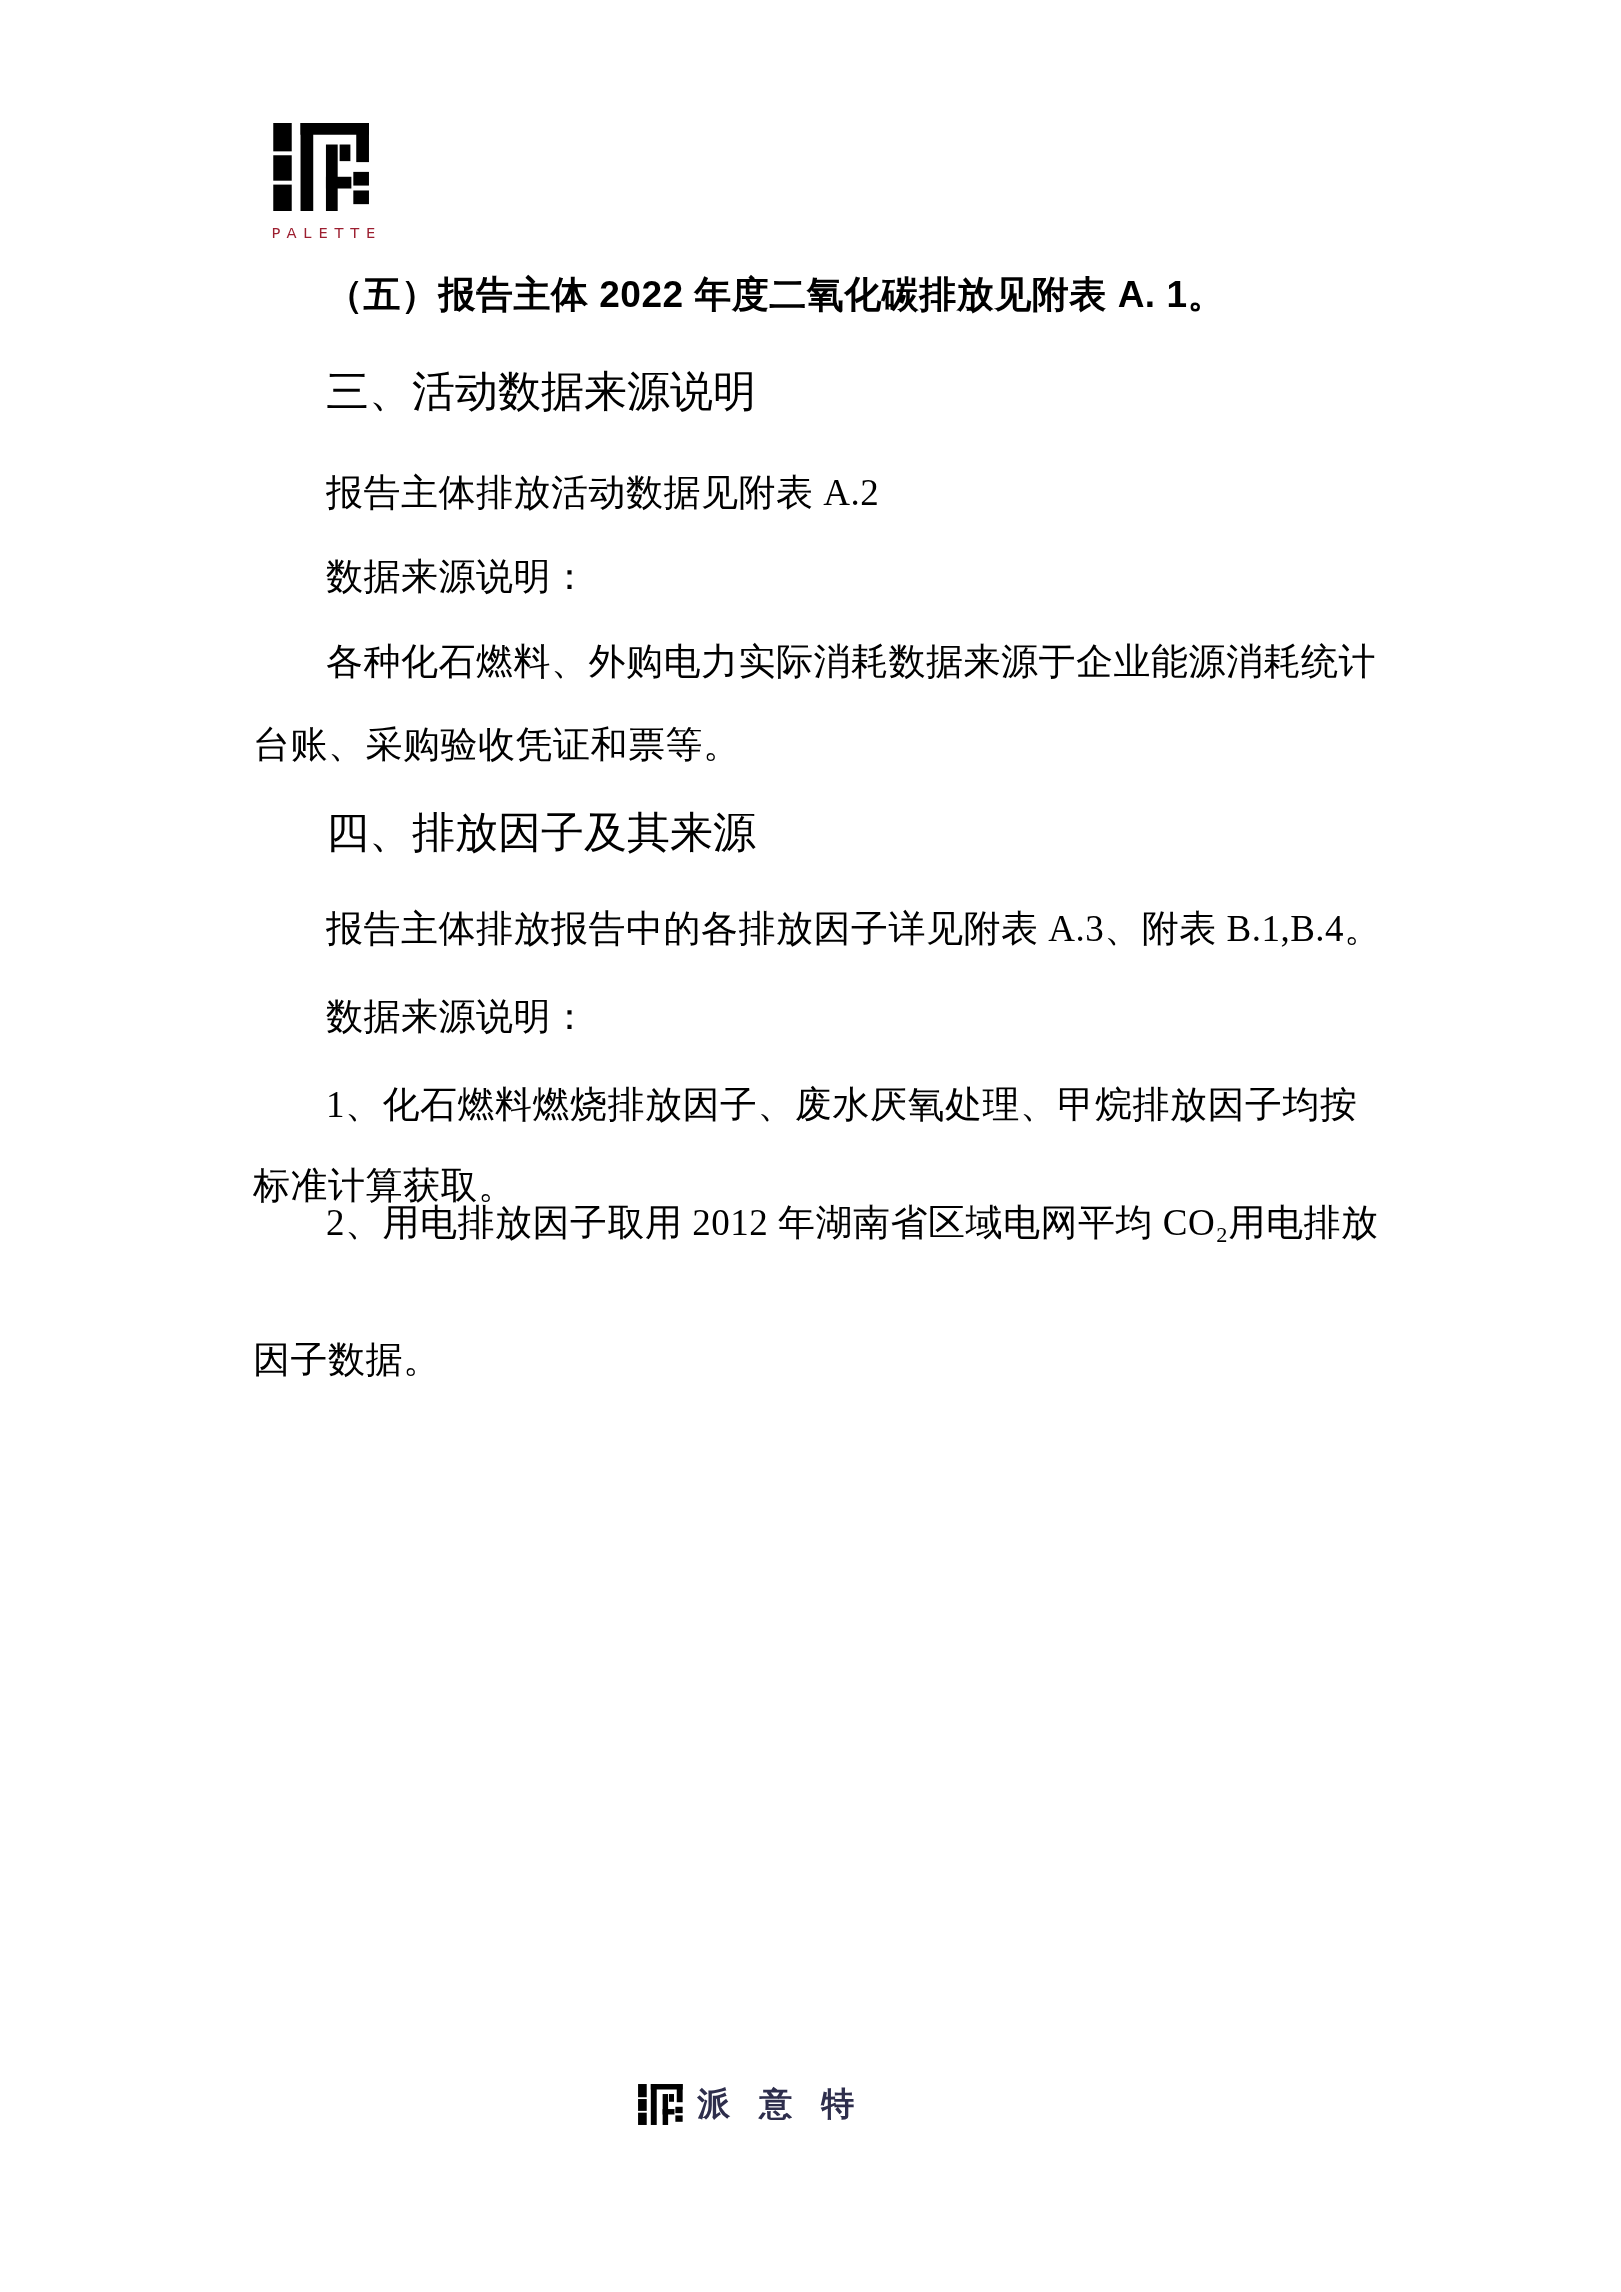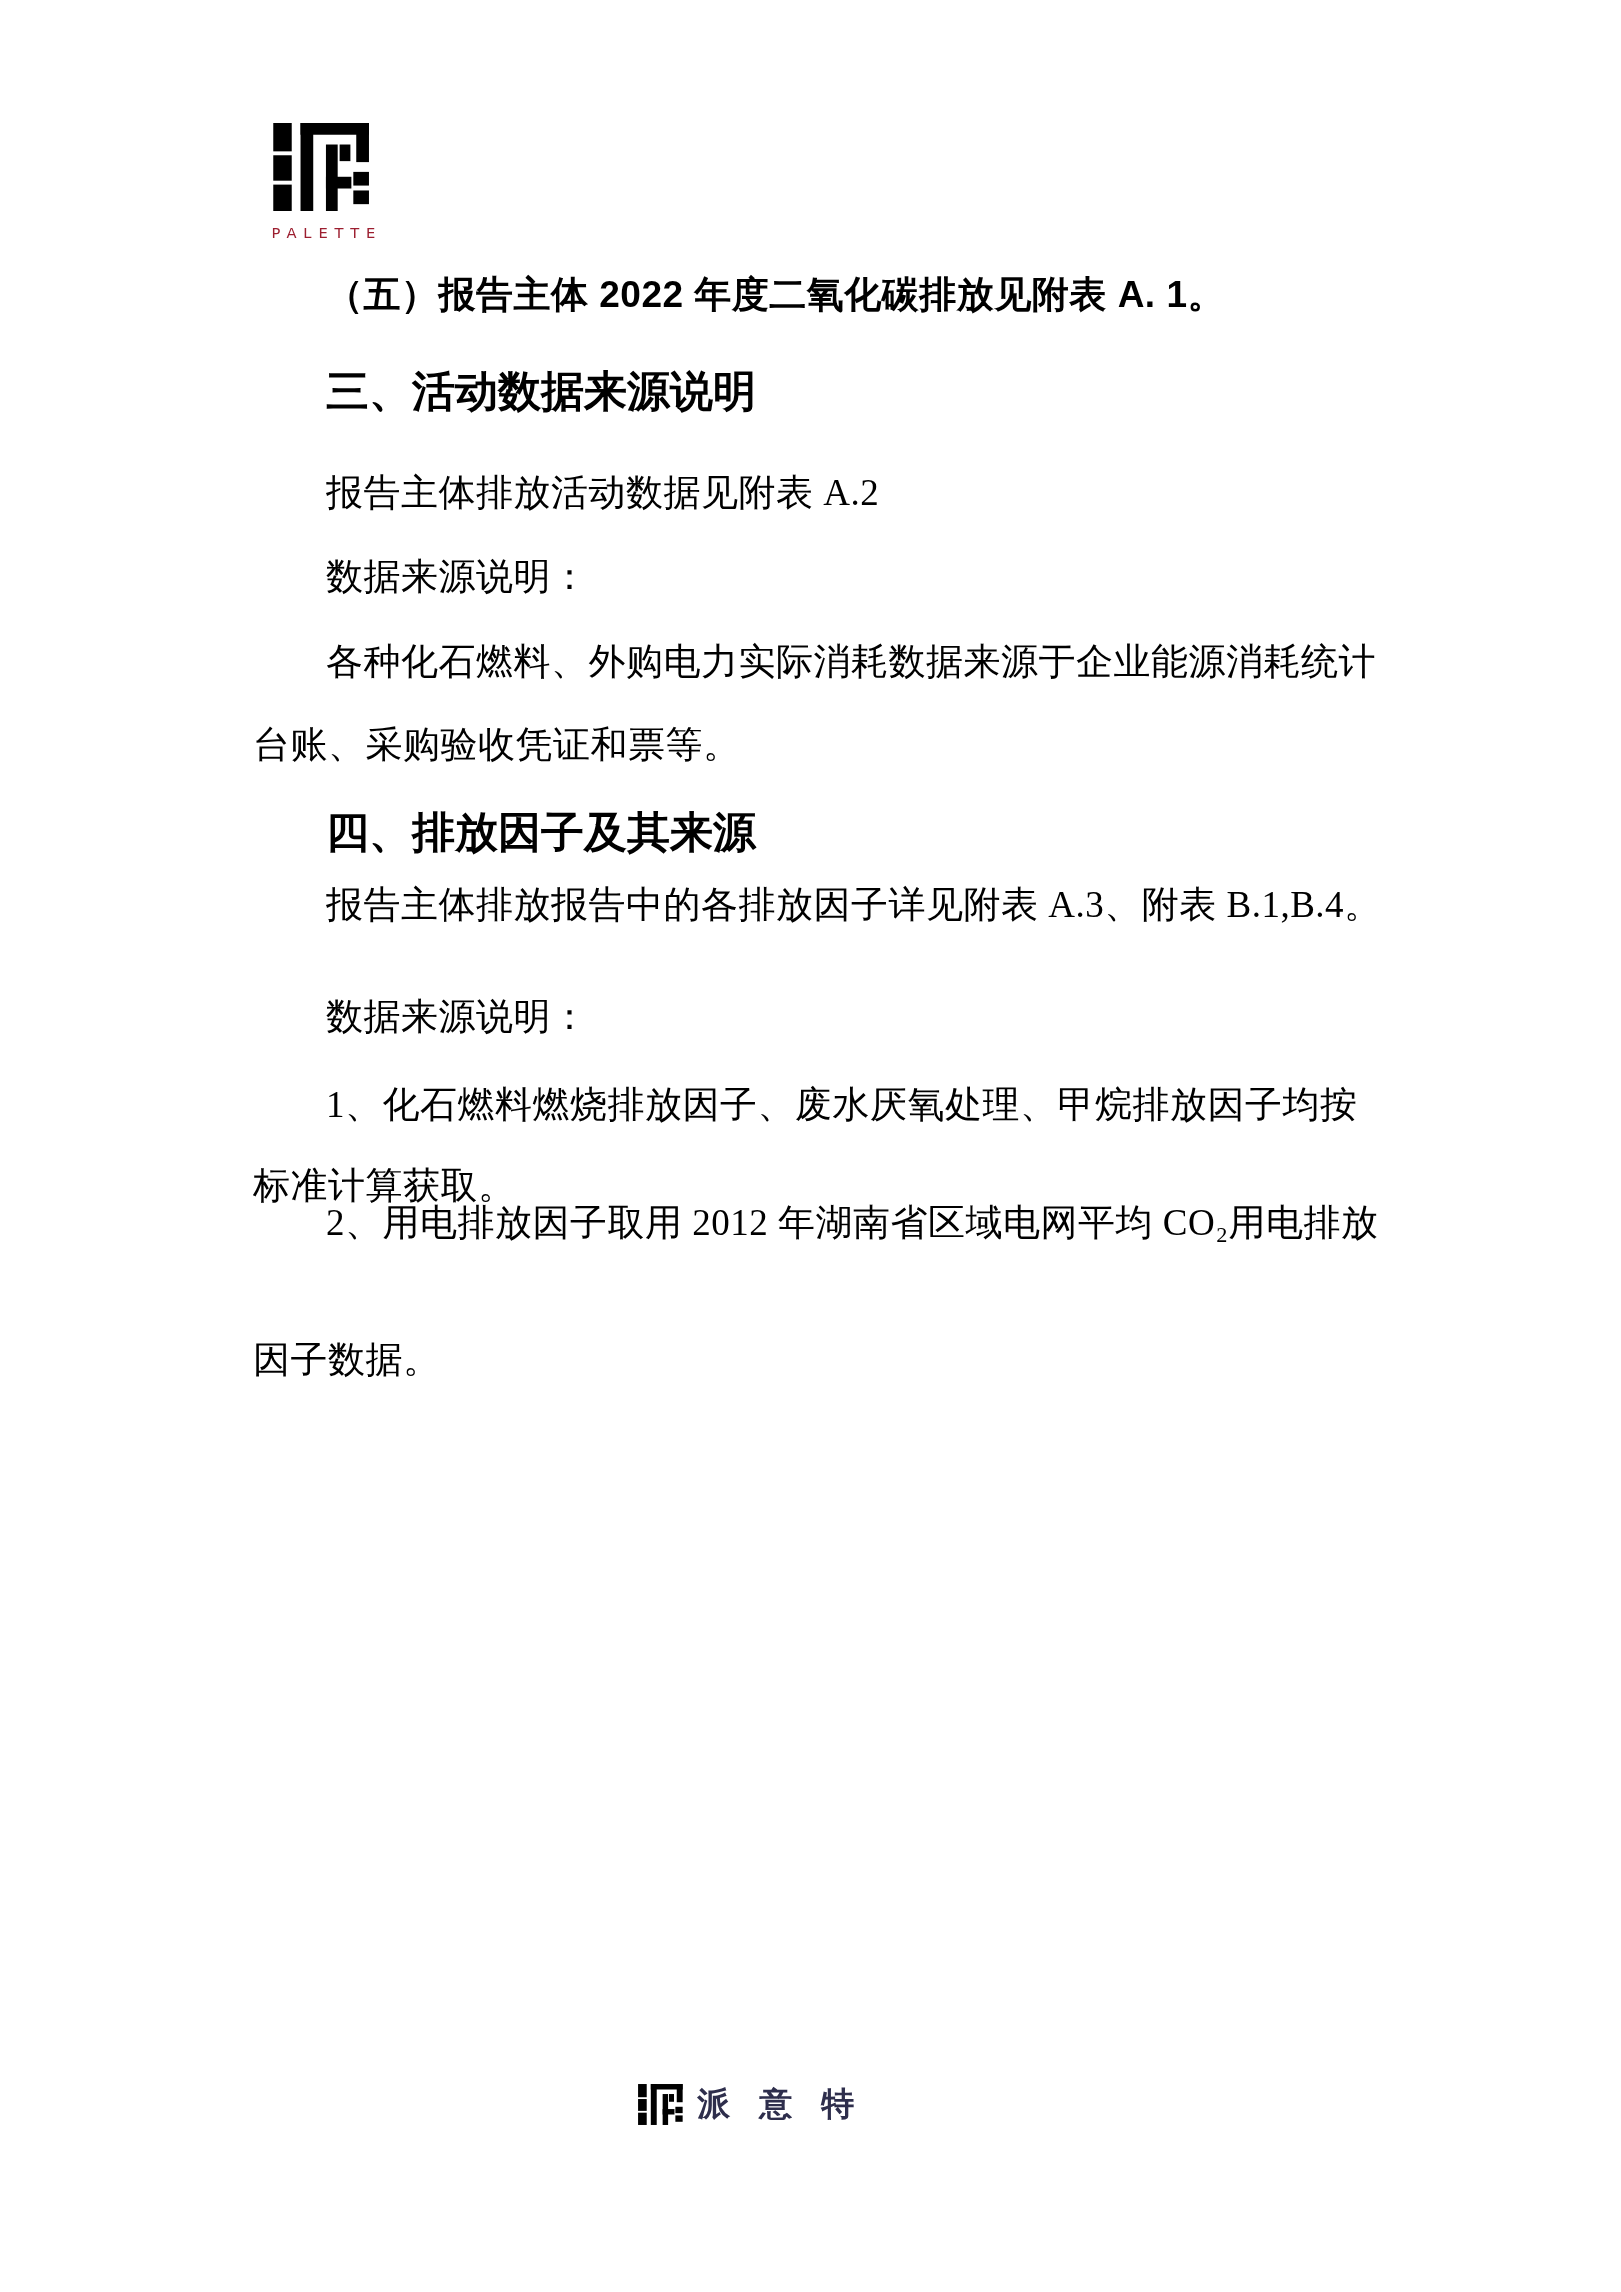--- a/index.html
+++ b/index.html
@@ -37,21 +37,21 @@
   .line{
     position:absolute;left:0;
     font-size:37px;line-height:1.15;
     letter-spacing:0.5px;
     white-space:nowrap;
     color:var(--text-black,#000);
   }
   .line.indent{left:73px;}
   .line.head{
     font-family:"Liberation Sans","DejaVu Sans",sans-serif;
-    font-weight:bold;font-size:43px;letter-spacing:0;
+    font-weight:normal;font-size:43px;letter-spacing:0;
   }
   .line.sub{
     font-family:"Liberation Sans","DejaVu Sans",sans-serif;
     font-weight:bold;font-size:37px;letter-spacing:0.5px;
   }
   
   .footer-brand{
     position:absolute;left:0;top:2082px;width:1492px;
     display:flex;align-items:center;justify-content:center;gap:12.7px;
     color:var(--footer-navy,#2e2e4c);
@@ -102,21 +102,21 @@
   </div>
 
   <div class="content">
     <div class="line sub indent" style="top:274px">（五）报告主体 2022 年度二氧化碳排放见附表 A. 1。</div>
     <div class="line head indent" style="top:367px">三、活动数据来源说明</div>
     <div class="line indent" style="top:472px">报告主体排放活动数据见附表 A.2</div>
     <div class="line indent" style="top:556px">数据来源说明：</div>
     <div class="line" style="top:724px">台账、采购验收凭证和票等。</div>
     <div class="line indent" style="top:641px">各种化石燃料、外购电力实际消耗数据来源于企业能源消耗统计</div>
     <div class="line head indent" style="top:808px">四、排放因子及其来源</div>
-    <div class="line indent" style="top:884px">报告主体排放报告中的各排放因子详见附表 A.3、附表 B.1,B.4。</div>
+    <div class="line indent" style="top:908px">报告主体排放报告中的各排放因子详见附表 A.3、附表 B.1,B.4。</div>
     <div class="line indent" style="top:996px">数据来源说明：</div>
     <div class="line indent" style="top:1084px">1、化石燃料燃烧排放因子、废水厌氧处理、甲烷排放因子均按</div>
     <div class="line" style="top:1165px">标准计算获取。</div>
     <div class="line indent" style="top:1202px">2、用电排放因子取用 2012 年湖南省区域电网平均 CO₂用电排放</div>
     <div class="line" style="top:1339px">因子数据。</div>
   </div>
 
   <div class="footer-brand">
     <svg class="logo-mark" width="47" height="41" viewBox="0 0 48 42">
       <use href="#palette-mark"></use>

